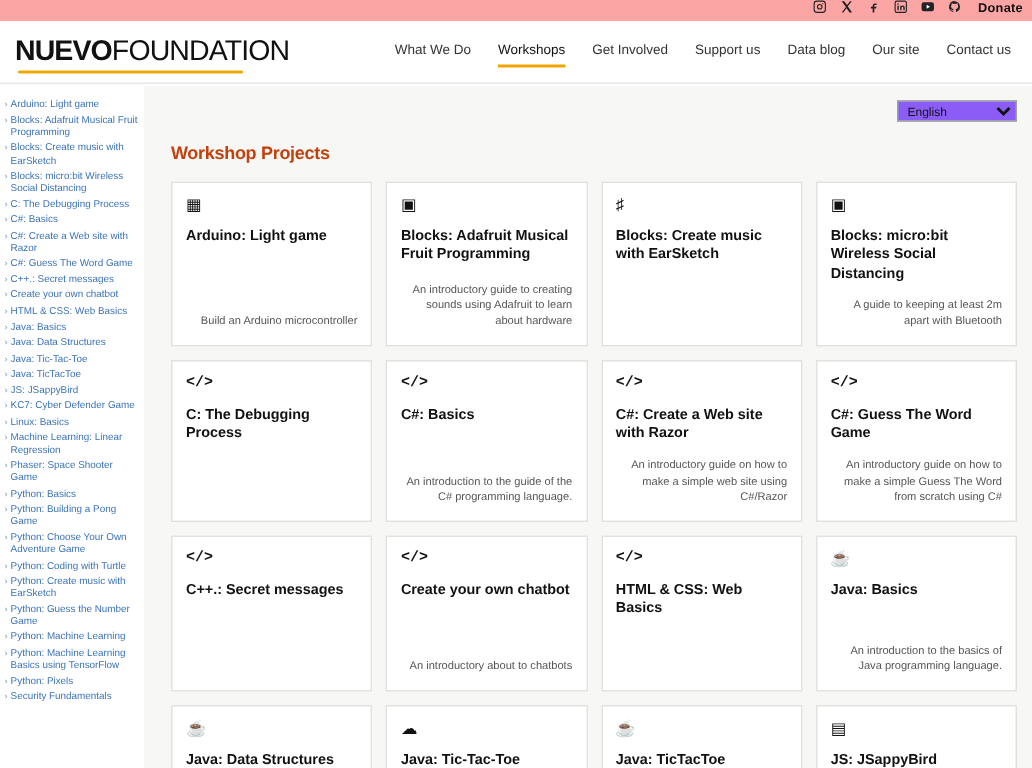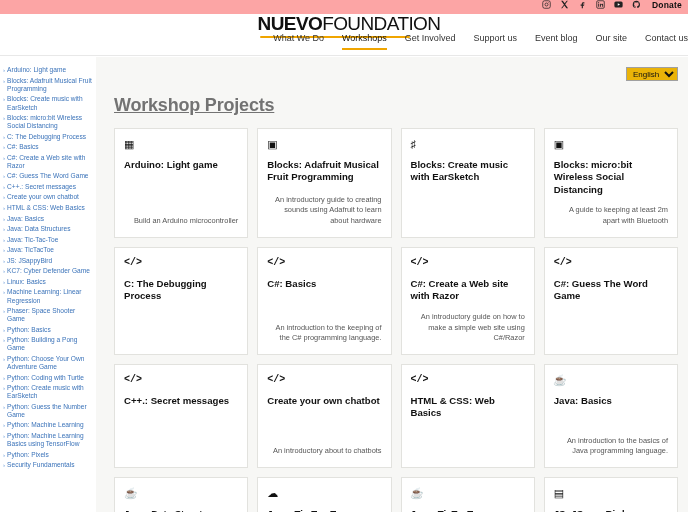--- a/index.html
+++ b/index.html
@@ -32,21 +32,20 @@
     letter-spacing: 0.2px;
     margin-left: 2px;
   }
 
   
   .header {
     position: absolute; top: 14px; left: 0; right: 0; height: 42px;
     background: #ffffff;
     display: flex; align-items: center;
     border-bottom: 1px solid #e8e8e8;
-    flex-direction: column;
   }
   .logo {
     margin-left: 10px;
     font-size: 19px;
     letter-spacing: -0.6px;
     line-height: 1;
     white-space: nowrap;
     position: relative;
   }
   .logo .nuevo { font-weight: 700; color: #111; }
@@ -55,20 +54,21 @@
     position: absolute;
     left: 2px; bottom: -5px;
     width: 150px; height: 2px;
     background: #f0a500;
     border-radius: 2px;
   }
   .nav {
     margin-left: auto;
     display: flex; align-items: center;
     gap: 18px;
+    padding-right: 14px;
     font-size: 9px;
     color: #333;
   }
   .nav-item { position: relative; padding-bottom: 3px; white-space: nowrap; }
   .nav-item.active { color: #111; font-weight: 400; }
   .nav-item.active::after {
     content: ""; position: absolute; left: 0; right: 0; bottom: -4px;
     height: 2px; background: #f0a500;
   }
 
@@ -103,33 +103,32 @@
     overflow: hidden;
     padding: 10px 10px 0 18px;
   }
   .lang-select-wrap {
     display: flex; justify-content: flex-end;
   }
   select.lang-select {
     font-family: "Liberation Sans", sans-serif;
     font-size: 8px;
     padding: 1px 2px;
-    width: 52px;
+    width: 80px;
     height: 14px;
     border: 1px solid #a0a0a0;
-    background: #eab308;
+    background: #8b5cf6;
     color: #111;
   }
   .page-title {
-    font-size: 18px;
+    font-size: 12px;
     font-weight: 700;
-    color: #737373;
+    color: #c2410c;
     margin: 14px 0 12px 0;
     letter-spacing: -0.2px;
-    text-decoration: underline;
   }
   .grid {
     display: grid;
     grid-template-columns: repeat(4, 1fr);
     gap: 9px;
   }
   .card {
     background: #ffffff;
     border: 1px solid #e2e2de;
     padding: 9px 9px 10px 9px;
@@ -210,21 +209,21 @@
 <div class="header">
   <div class="logo">
     <span class="nuevo">NUEVO</span><span class="foundation">FOUNDATION</span>
     <span class="logo-underline"></span>
   </div>
   <div class="nav">
     <span class="nav-item">What We Do</span>
     <span class="nav-item active">Workshops</span>
     <span class="nav-item">Get Involved</span>
     <span class="nav-item">Support us</span>
-    <span class="nav-item">Event blog</span>
+    <span class="nav-item">Data blog</span>
     <span class="nav-item">Our site</span>
     <span class="nav-item">Contact us</span>
   </div>
 </div>
 
 <div class="sidebar" id="sidebar">
     <div class="side-item">
       <span class="chev">›</span>
       <span class="side-label">Arduino: Light game</span>
     </div>
@@ -383,34 +382,35 @@
         <div class="card-icon">
           <span class="code-glyph">&lt;/&gt;</span>
         </div>
         <div class="card-title">C: The Debugging Process</div>
       </div>
       <div class="card">
         <div class="card-icon">
           <span class="code-glyph">&lt;/&gt;</span>
         </div>
         <div class="card-title">C#: Basics</div>
-        <div class="card-desc">An introduction to the keeping of the C# programming language.</div>
+        <div class="card-desc">An introduction to the guide of the C# programming language.</div>
       </div>
       <div class="card">
         <div class="card-icon">
           <span class="code-glyph">&lt;/&gt;</span>
         </div>
         <div class="card-title">C#: Create a Web site with Razor</div>
         <div class="card-desc">An introductory guide on how to make a simple web site using C#/Razor</div>
       </div>
       <div class="card">
         <div class="card-icon">
           <span class="code-glyph">&lt;/&gt;</span>
         </div>
         <div class="card-title">C#: Guess The Word Game</div>
+        <div class="card-desc">An introductory guide on how to make a simple Guess The Word from scratch using C#</div>
       </div>
       <div class="card">
         <div class="card-icon">
           <span class="code-glyph">&lt;/&gt;</span>
         </div>
         <div class="card-title">C++.: Secret messages</div>
       </div>
       <div class="card">
         <div class="card-icon">
           <span class="code-glyph">&lt;/&gt;</span>

